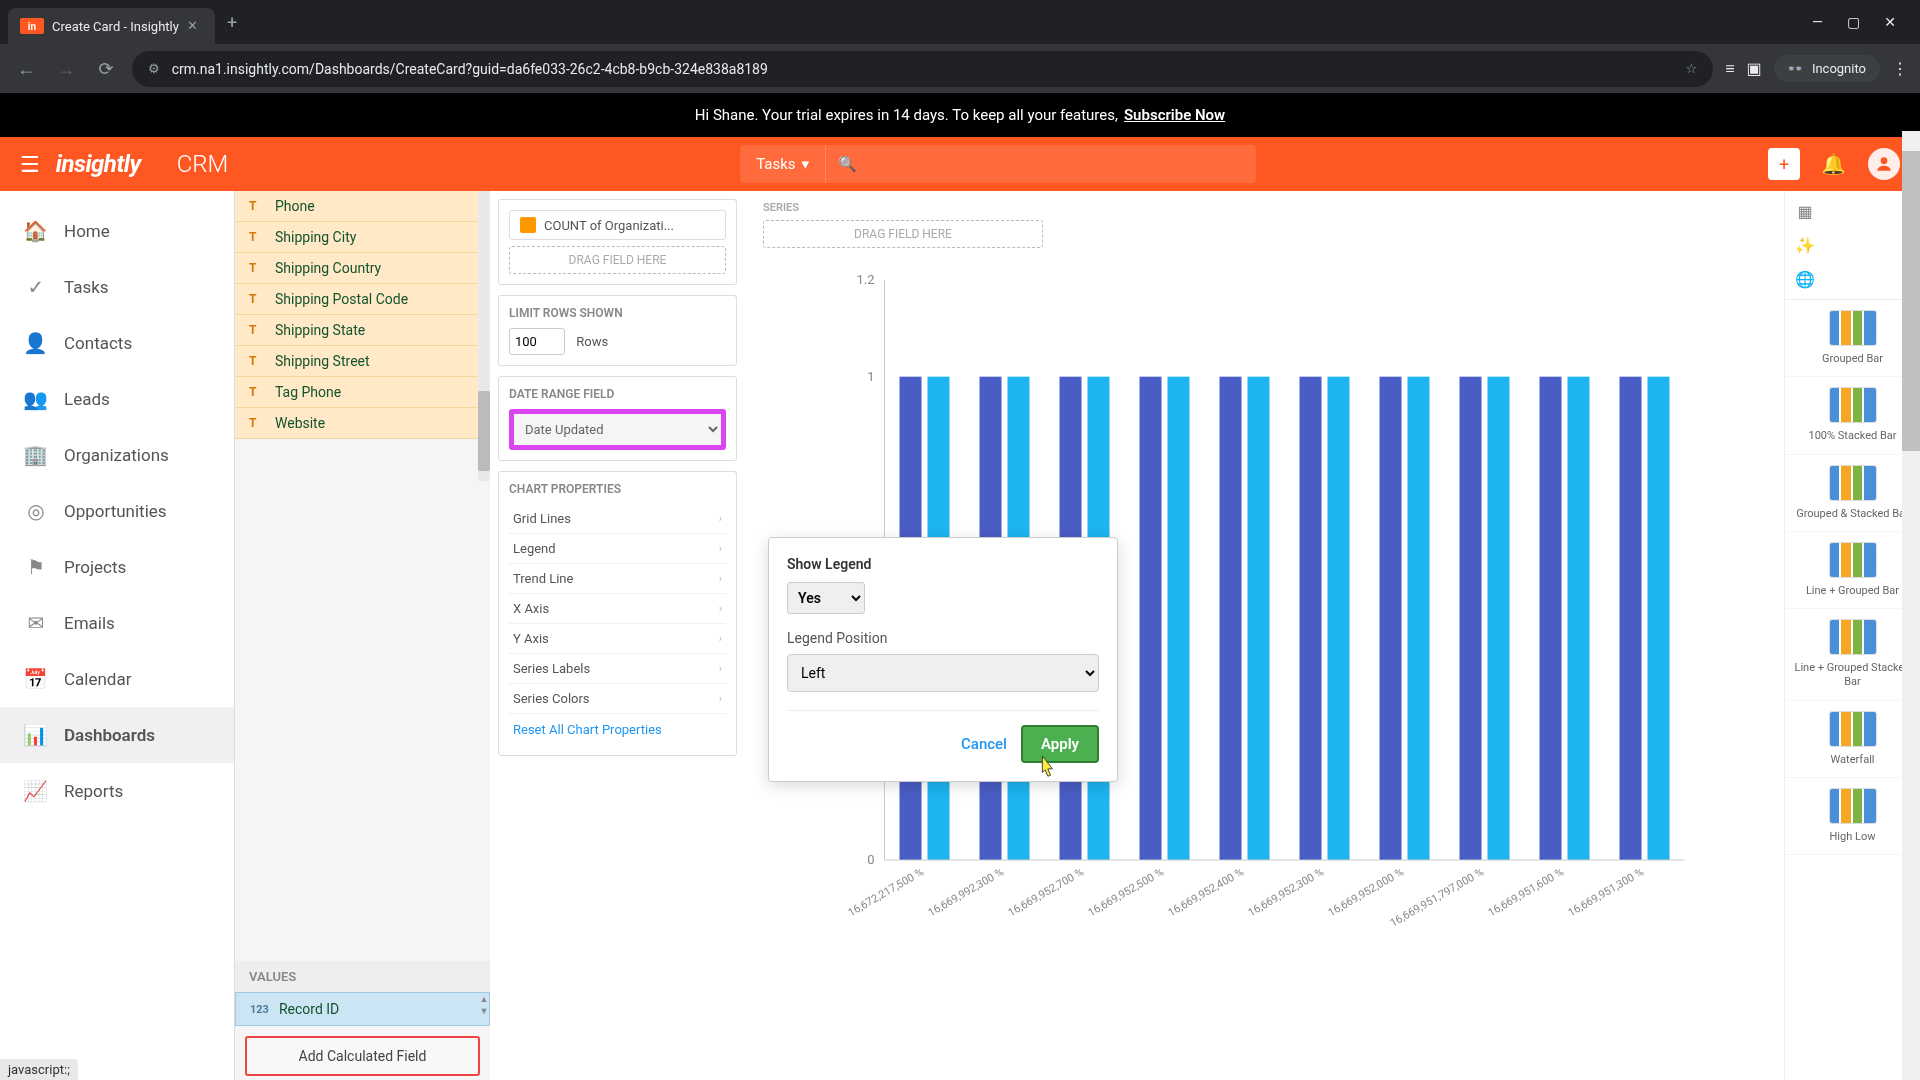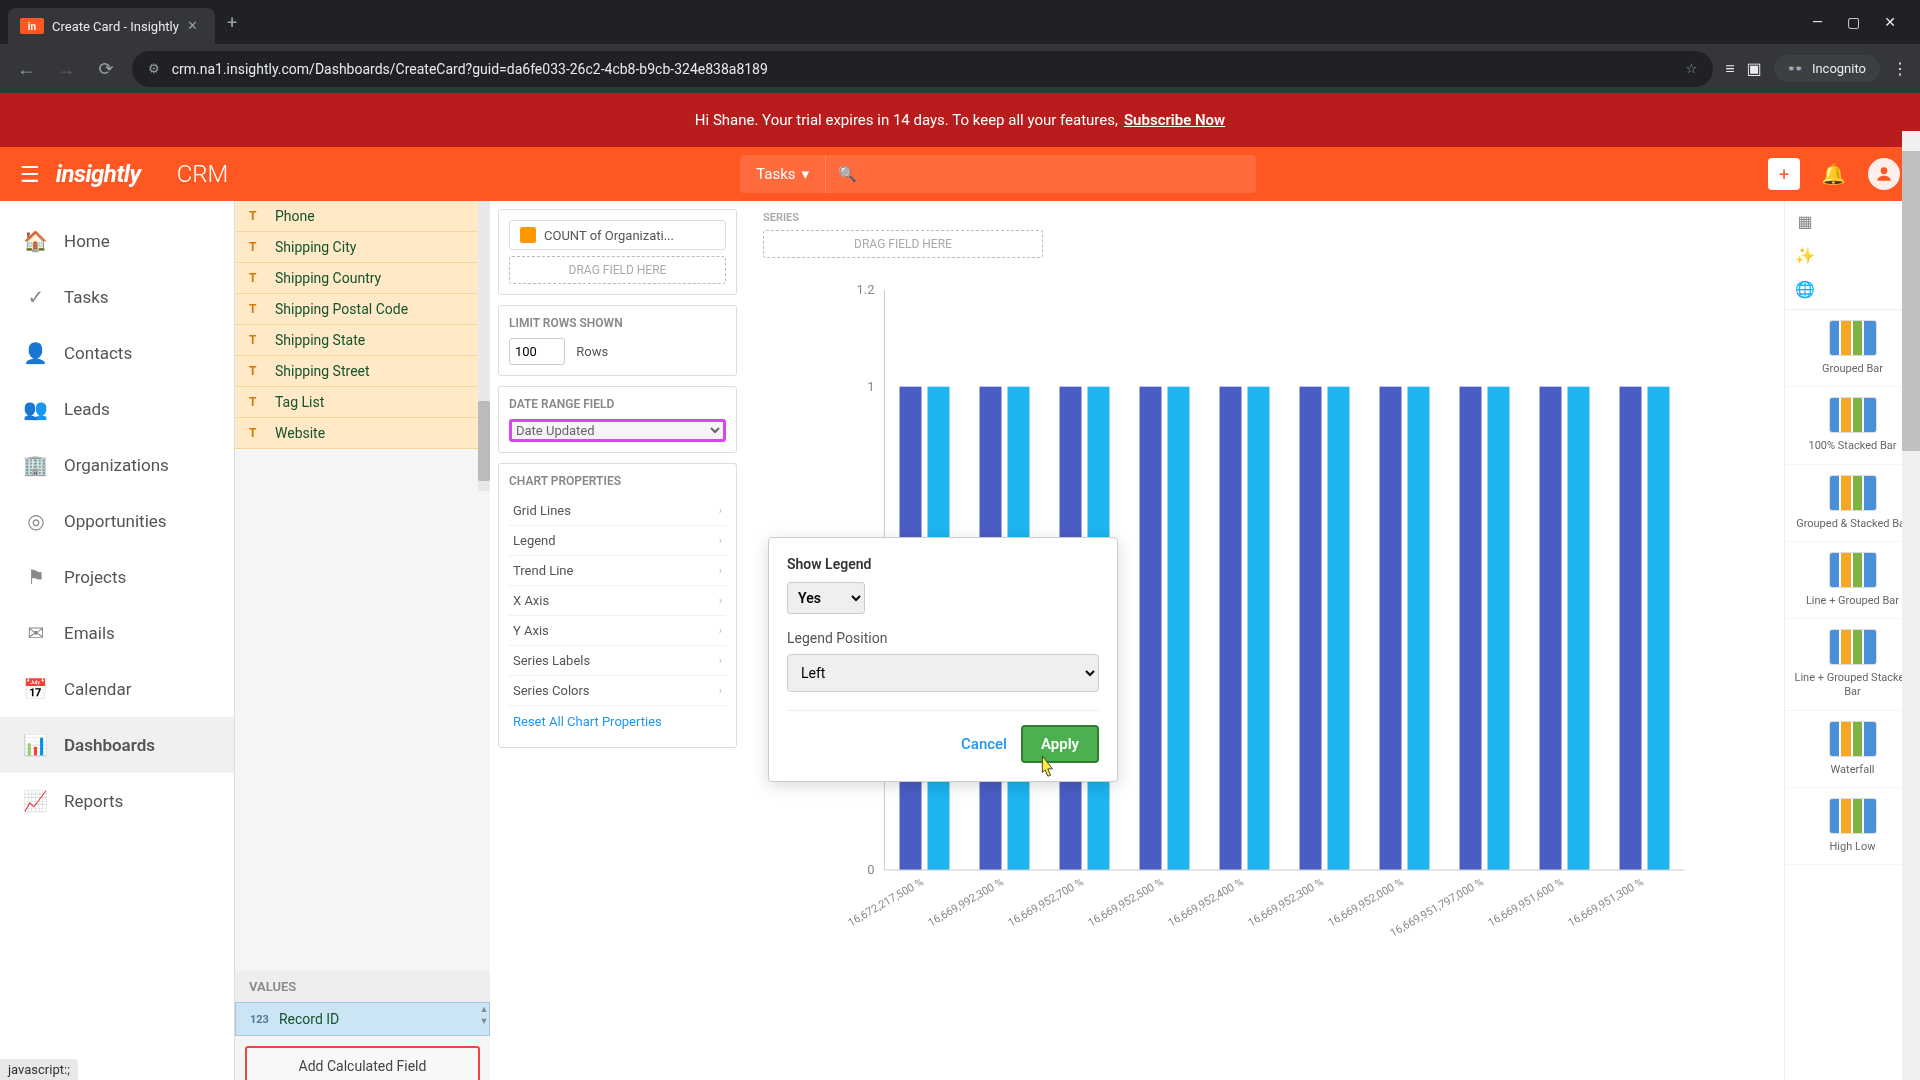--- a/index.html
+++ b/index.html
@@ -20,21 +20,21 @@
 .nav-btn { width: 28px; height: 28px; color: #9aa0a6; display: flex; align-items: center; justify-content: center; cursor: pointer; font-size: 18px; }
 .nav-btn.disabled { opacity: 0.4; }
 .url-input { flex: 1; background: #202124; border-radius: 20px; height: 36px; display: flex; align-items: center; padding: 0 16px; color: #e8eaed; font-size: 14px; gap: 12px; }
 .url-icon { color: #9aa0a6; font-size: 13px; }
 .url-text { flex: 1; }
 .addr-right { display: flex; gap: 12px; align-items: center; color: #e8eaed; }
 .incognito-badge { background: #3c4043; border-radius: 16px; padding: 6px 14px; display: flex; align-items: center; gap: 8px; font-size: 13px; }
 .addr-icon { cursor: pointer; font-size: 16px; }
 
 
-.trial-banner { background: #b91c1c; color: #fff; height: 54px; display: flex; align-items: center; justify-content: center; font-size: 15px; gap: 6px; }
+.trial-banner { background: #000000; color: #fff; height: 44px; display: flex; align-items: center; justify-content: center; font-size: 15px; gap: 6px; }
 .trial-banner a { color: #fff; text-decoration: underline; font-weight: 600; }
 
 
 .app-header { background: #ff5722; height: 54px; display: flex; align-items: center; padding: 0 20px; gap: 16px; }
 .hamburger { color: #fff; font-size: 22px; cursor: pointer; }
 .brand { display: flex; align-items: center; gap: 12px; }
 .brand-logo { color: #fff; font-size: 24px; font-weight: 700; font-style: italic; letter-spacing: -0.5px; }
 .brand-sub { color: #fff; font-size: 24px; font-weight: 300; margin-left: 24px; }
 .search-area { margin-left: auto; margin-right: auto; display: flex; align-items: center; background: rgba(255,255,255,0.12); border-radius: 4px; height: 38px; }
 .search-type { padding: 0 16px; color: #fff; font-size: 15px; display: flex; align-items: center; gap: 6px; cursor: pointer; border-right: 1px solid rgba(255,255,255,0.2); height: 100%; }
@@ -69,21 +69,21 @@
 
 
 .config-panel { width: 255px; background: #fff; padding: 8px; display: flex; flex-direction: column; gap: 10px; font-size: 13px; }
 .config-section { border: 1px solid #ddd; border-radius: 3px; padding: 10px; }
 .drag-chip { background: #fff; border: 1px solid #ddd; border-radius: 3px; padding: 6px 10px; display: flex; align-items: center; gap: 8px; margin-bottom: 6px; font-size: 13px; color: #555; }
 .chip-icon { width: 16px; height: 16px; background: #ff9800; border-radius: 2px; }
 .drag-placeholder { border: 1px dashed #bbb; padding: 6px; text-align: center; color: #aaa; font-size: 12px; border-radius: 3px; }
 .config-label { color: #888; font-weight: 600; font-size: 12px; margin-bottom: 8px; }
 .num-input { width: 56px; padding: 5px; border: 1px solid #ccc; border-radius: 3px; font-size: 13px; }
 .rows-text { margin-left: 8px; color: #555; }
-.date-select { width: 100%; border: 3px solid #d946ef; border-radius: 3px; background: #f5f5f5; color: #666; font-size: 13px; }
+.date-select { width: 100%; padding: 7px; border: 5px solid #d946ef; border-radius: 3px; background: #f5f5f5; color: #666; font-size: 13px; }
 .prop-item { display: flex; justify-content: space-between; align-items: center; padding: 7px 4px; color: #555; cursor: pointer; border-bottom: 1px solid #f0f0f0; }
 .prop-chevron { color: #bbb; font-size: 11px; }
 .reset-link { color: #2196f3; font-size: 13px; padding: 8px 4px; cursor: pointer; }
 
 
 .chart-area { flex: 1; background: #fff; position: relative; padding: 10px; }
 .series-label { color: #aaa; font-size: 11px; font-weight: 600; margin-bottom: 6px; margin-left: 8px; }
 .series-drag { border: 1px dashed #bbb; padding: 6px; text-align: center; color: #aaa; font-size: 12px; width: 280px; margin-left: 8px; margin-bottom: 12px; border-radius: 3px; }
 .chart-svg { width: 100%; height: 720px; }
 
@@ -254,21 +254,21 @@
       <div class="field-item">
           <span class="field-type-icon">T</span>
           <span class="field-name">Shipping State</span>
         </div>
       <div class="field-item">
           <span class="field-type-icon">T</span>
           <span class="field-name">Shipping Street</span>
         </div>
       <div class="field-item">
           <span class="field-type-icon">T</span>
-          <span class="field-name">Tag List</span>
+          <span class="field-name">Tag Phone</span>
         </div>
       <div class="field-item">
           <span class="field-type-icon">T</span>
           <span class="field-name">Website</span>
         </div>
       <div class="scrollbar">
           <div class="scroll-thumb"></div>
         </div>
     </div>
     <div class="values-section">VALUES</div>

